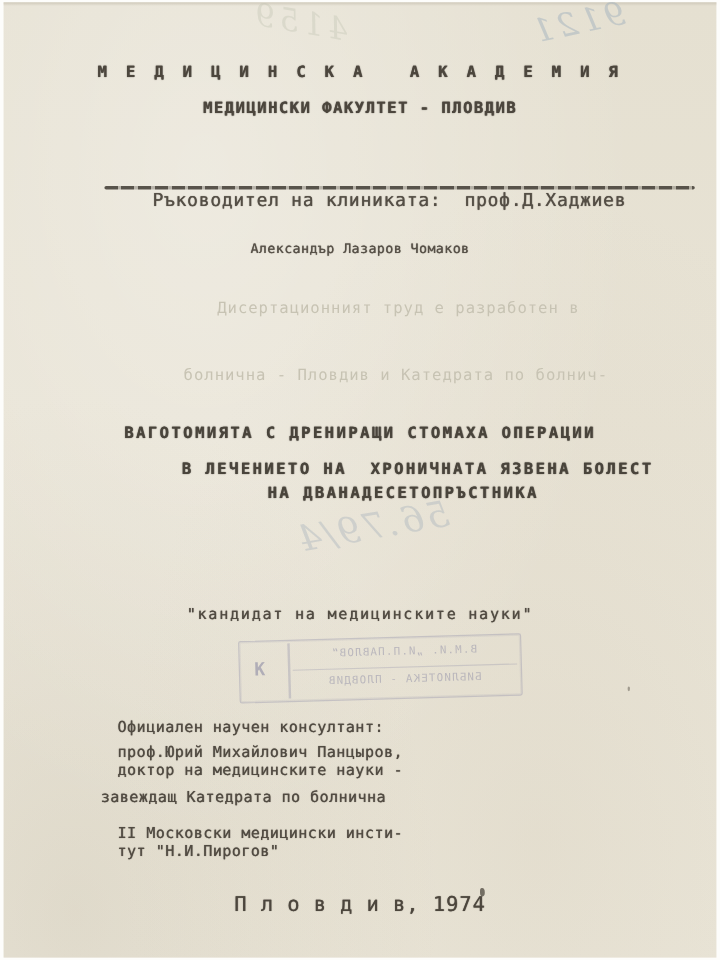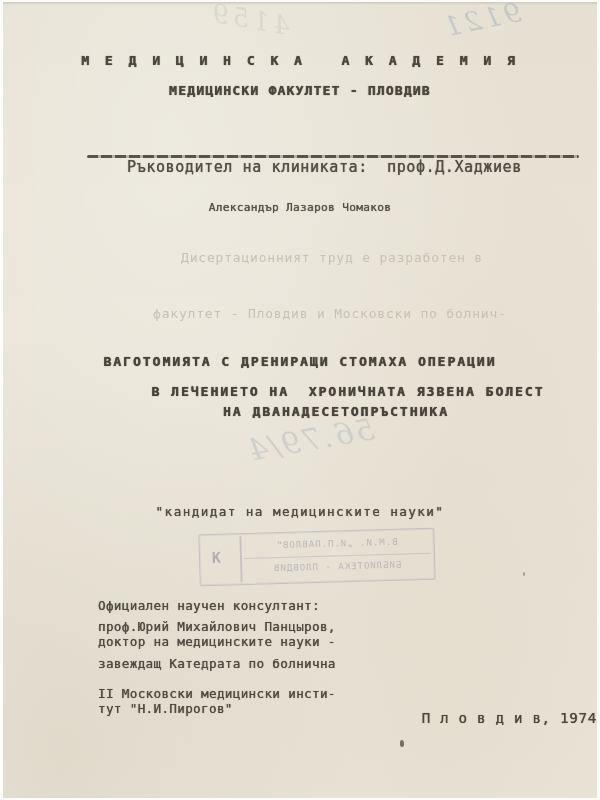--- a/index.html
+++ b/index.html
@@ -98,41 +98,41 @@
 
   <div class="line tw bold center" style="top:51px; font-size:13px; letter-spacing:4px; color:#4c463d;">М Е Д И Ц И Н С К А   А К А Д Е М И Я</div>
   <div class="line tw bold center" style="top:81px; font-size:13px; letter-spacing:1.2px; color:#4c463d;">МЕДИЦИНСКИ ФАКУЛТЕТ - ПЛОВДИВ</div>
   <div class="line tw" style="left:124px; top:128px; font-size:15px; letter-spacing:0.6px; color:#544e45;margin-top:28px;">Ръководител на клиниката:  проф.Д.Хаджиев</div>
 
   <div class="divider"></div>
 
   <div class="line tw center" style="top:199px; font-size:11px; letter-spacing:0.4px; color:#575148;">Александър Лазаров Чомаков</div>
 
   <div class="line faded" style="left:178px; top:248px;">Дисертационният труд е разработен в</div>
-  <div class="line faded" style="left:150px; top:304px;">факултет - Пловдив и Московски по болнич-</div>
+  <div class="line faded" style="left:150px; top:304px;">болнична - Пловдив и Катедрата по болнич-</div>
 
   <div class="line tw bold center" style="top:352px; font-size:13px; letter-spacing:2px; color:#49443b;">ВАГОТОМИЯТА С ДРЕНИРАЩИ СТОМАХА ОПЕРАЦИИ</div>
   <div class="line tw bold center" style="top:382px; font-size:13px; letter-spacing:2px; color:#49443b;padding-left:48px;">В ЛЕЧЕНИЕТО НА  ХРОНИЧНАТА ЯЗВЕНА БОЛЕСТ</div>
   <div class="line tw bold center" style="top:402px; font-size:13px; letter-spacing:2px; color:#49443b;margin-left:36px;">НА ДВАНАДЕСЕТОПРЪСТНИКА</div>
 
   <div class="line tw center" style="top:502px; font-size:12.5px; letter-spacing:1.5px; color:#514b42;">"кандидат на медицинските науки"</div>
 
   <div class="stamp">
     <div class="vdiv"></div>
     <div class="hdiv"></div>
     <div class="k">К</div>
     <div class="srow" style="top:7px;">В.М.И. „И.П.ПАВЛОВ“</div>
     <div class="srow" style="top:30px;">БИБЛИОТЕКА - ПЛОВДИВ</div>
   </div>
 
   <div class="line tw" style="left:95px; top:596px; font-size:12.5px; letter-spacing:0.4px; color:#514b42;">Официален научен консултант:</div>
   <div class="line tw" style="left:95px; top:617px; font-size:12.5px; letter-spacing:0.4px; color:#514b42;">проф.Юрий Михайлович Панцыров,</div>
   <div class="line tw" style="left:95px; top:632px; font-size:12.5px; letter-spacing:0.4px; color:#514b42;">доктор на медицинските науки -</div>
-  <div class="line tw" style="left:95px; top:654px; font-size:12.5px; letter-spacing:0.4px; color:#514b42;">завеждащ Катедрата по болнична</div>
+  <div class="line tw" style="left:81px; top:654px; font-size:12.5px; letter-spacing:0.4px; color:#514b42;">завеждащ Катедрата по болнична</div>
   <div class="line tw" style="left:95px; top:684px; font-size:12.5px; letter-spacing:0.4px; color:#514b42;">II Московски медицински инсти-</div>
   <div class="line tw" style="left:95px; top:699px; font-size:12.5px; letter-spacing:0.4px; color:#514b42;">тут "Н.И.Пирогов"</div>
 
-  <div class="line tw center" style="top:708px; font-size:14px; letter-spacing:0.8px; color:#4c463d;text-align:right;">П л о в д и в, 1974</div>
+  <div class="line tw center" style="top:742px; font-size:17px; letter-spacing:0.8px; color:#4c463d;">П л о в д и в, 1974</div>
 
   <div class="speck" style="left:397px; top:738px; width:4px; height:7px; opacity:0.75; border-radius:40% 60% 50% 50%;"></div>
   <div class="speck" style="left:520px; top:570px; width:2px; height:4px; opacity:0.45;"></div>
 
 </div>
 
 </body></html>

